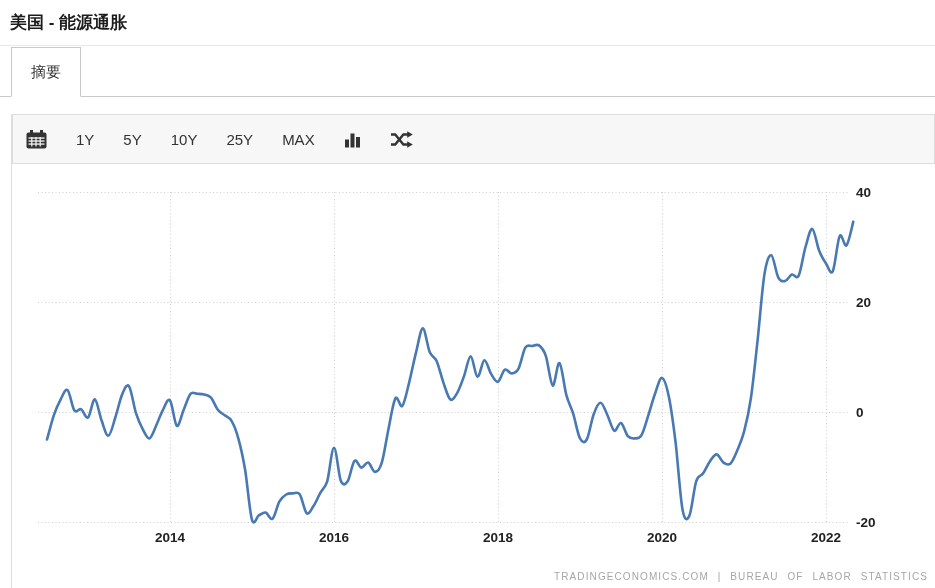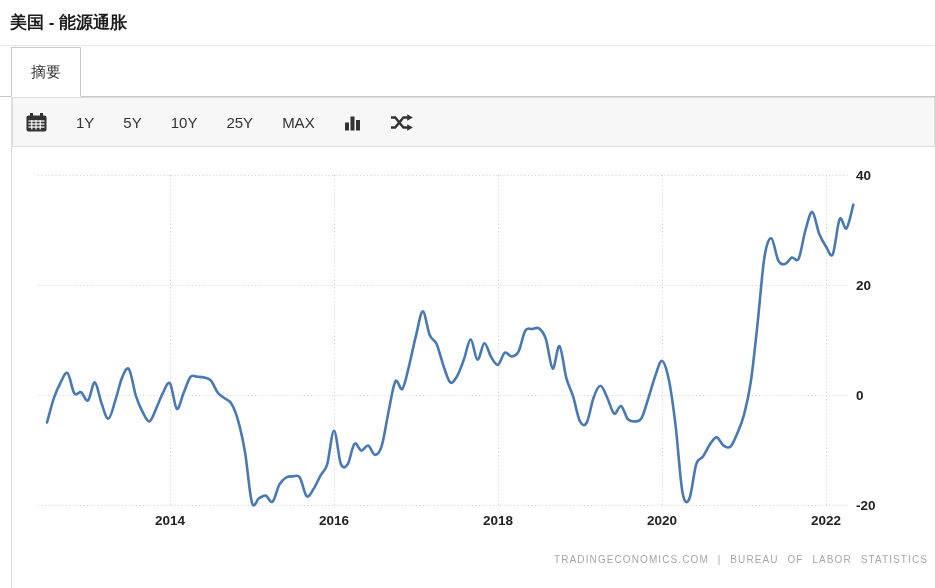--- a/index.html
+++ b/index.html
@@ -10,21 +10,21 @@
   
   .header{height:46px;border-bottom:1px solid #e8e8e8;display:flex;align-items:center;padding-left:10px;box-sizing:border-box;}
   .page-title{font-size:17px;font-weight:700;color:#1c1c1c;}
   
   .tabbar{height:51px;border-bottom:1px solid #c9c9c9;display:flex;align-items:flex-end;padding-left:11px;box-sizing:border-box;background:#fff;}
   .tab{height:50px;box-sizing:border-box;display:flex;align-items:center;padding:0 19px;font-size:15px;color:#333;cursor:pointer;}
   .tab.active{background:#fff;border:1px solid #c9c9c9;border-bottom:1px solid #fff;margin-bottom:-1px;}
   .caret{width:0;height:0;border-left:4.5px solid transparent;border-right:4.5px solid transparent;border-top:5px solid #333;margin-left:8px;margin-top:3px;}
   
   .pane{margin-left:11px;border-left:1px solid #ddd;height:493px;box-sizing:border-box;}
-  .toolbar{height:50px;background:#f7f7f7;border:1px solid #ddd;display:flex;align-items:center;gap:29px;padding-left:13px;box-sizing:border-box;}
+  .toolbar{margin-top:17px;height:50px;background:#f7f7f7;border:1px solid #ddd;display:flex;align-items:center;gap:29px;padding-left:13px;box-sizing:border-box;}
   .tool-btn{background:none;border:none;padding:0;margin:0;font-family:inherit;font-size:15px;color:#333;cursor:pointer;line-height:1;display:flex;align-items:center;}
   .chart-wrap{position:relative;}
   #chart{display:block;margin-top:2px;}
   .attribution{text-align:right;padding-right:7px;margin-top:7px;font-size:10px;color:#a6a6a6;letter-spacing:1.1px;word-spacing:5px;white-space:nowrap;}
   .ylab{font-family:"Liberation Sans",sans-serif;font-size:13.5px;font-weight:600;fill:#222;}
   .xlab{font-family:"Liberation Sans",sans-serif;font-size:13.5px;font-weight:600;fill:#222;text-anchor:middle;}
 </style>
 </head>
 <body>
 

